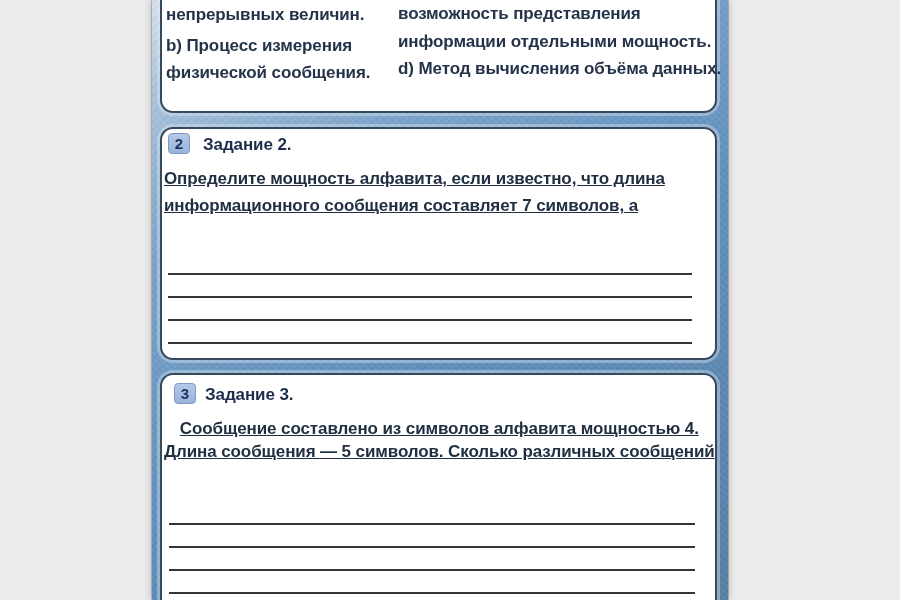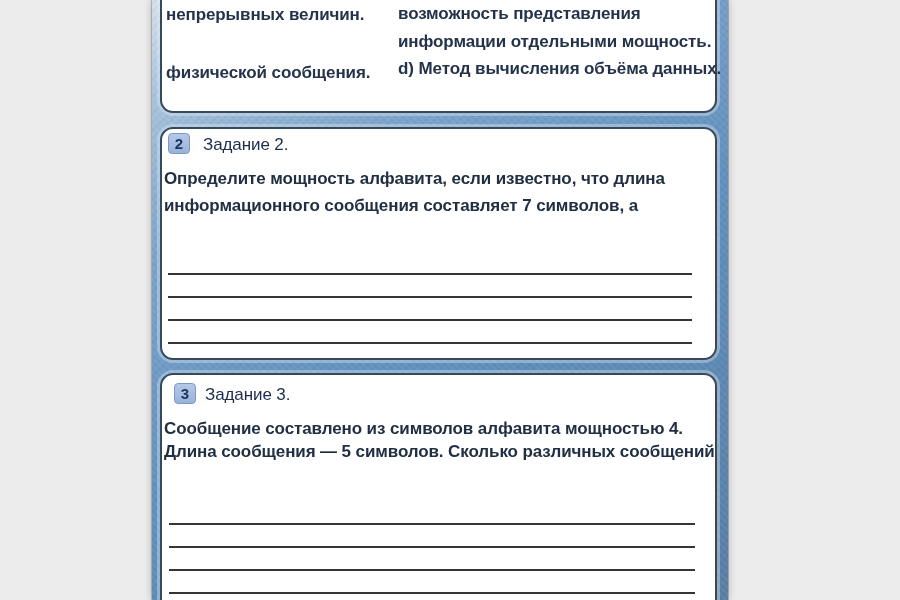--- a/index.html
+++ b/index.html
@@ -41,46 +41,47 @@
   .badge{
     position:absolute;box-sizing:border-box;
     width:22px;height:21px;border-radius:4px;
     background:linear-gradient(180deg,#b5c8e8,#9bb2d9);
     border:1px solid #7f97c6;
     color:#17365d;font-size:15px;font-weight:700;
     display:flex;align-items:center;justify-content:center;
   }
   .heading{
     position:absolute;white-space:nowrap;
-    font-size:17px;font-weight:400;line-height:21px;color:#1c2c4a;
+    font-size:17px;font-weight:700;line-height:21px;color:#1c2c4a;
     letter-spacing:-0.1px;
     text-align:right;
   }
   .body-block{position:absolute;left:2px;}
   .body-block .bline{
     white-space:nowrap;font-size:17px;font-weight:600;
-    color:#212f42;letter-spacing:-0.1px;
+    color:#212f42;letter-spacing:-0.1px;text-decoration:underline;
   }
   .lh27 .bline{line-height:27px;height:27px;}
-  .lh23 .bline{line-height:23px;height:23px;}
+  .lh23 .bline{line-height:23px;height:23px;text-align:center;}
 
   .answers{position:absolute;}
   .answers-2{left:6px;right:23px;top:144px;}
   .answers-3{left:7px;right:20px;top:148px;}
   .answer-line{
     height:0;border-top:2px solid #353535;margin-bottom:21px;
   }
 </style>
 </head>
 <body>
 
 <div class="sheet">
 
   <div class="card card1">
     <div class="tline" style="left:4px;top:29px">непрерывных величин.</div>
+    <div class="tline" style="left:4px;top:60px">b) Процесс измерения</div>
     <div class="tline" style="left:4px;top:87px">физической сообщения.</div>
 
     <div class="tline" style="left:236px;top:28px">возможность представления</div>
     <div class="tline" style="left:236px;top:56px">информации отдельными мощность.</div>
     <div class="tline" style="left:236px;top:83px">d) Метод вычисления объёма данных.</div>
   </div>
 
   <div class="card card2">
     <div class="badge" style="left:6px;top:4px">2</div>
     <div class="heading" style="left:41px;top:5px">Задание 2.</div>

